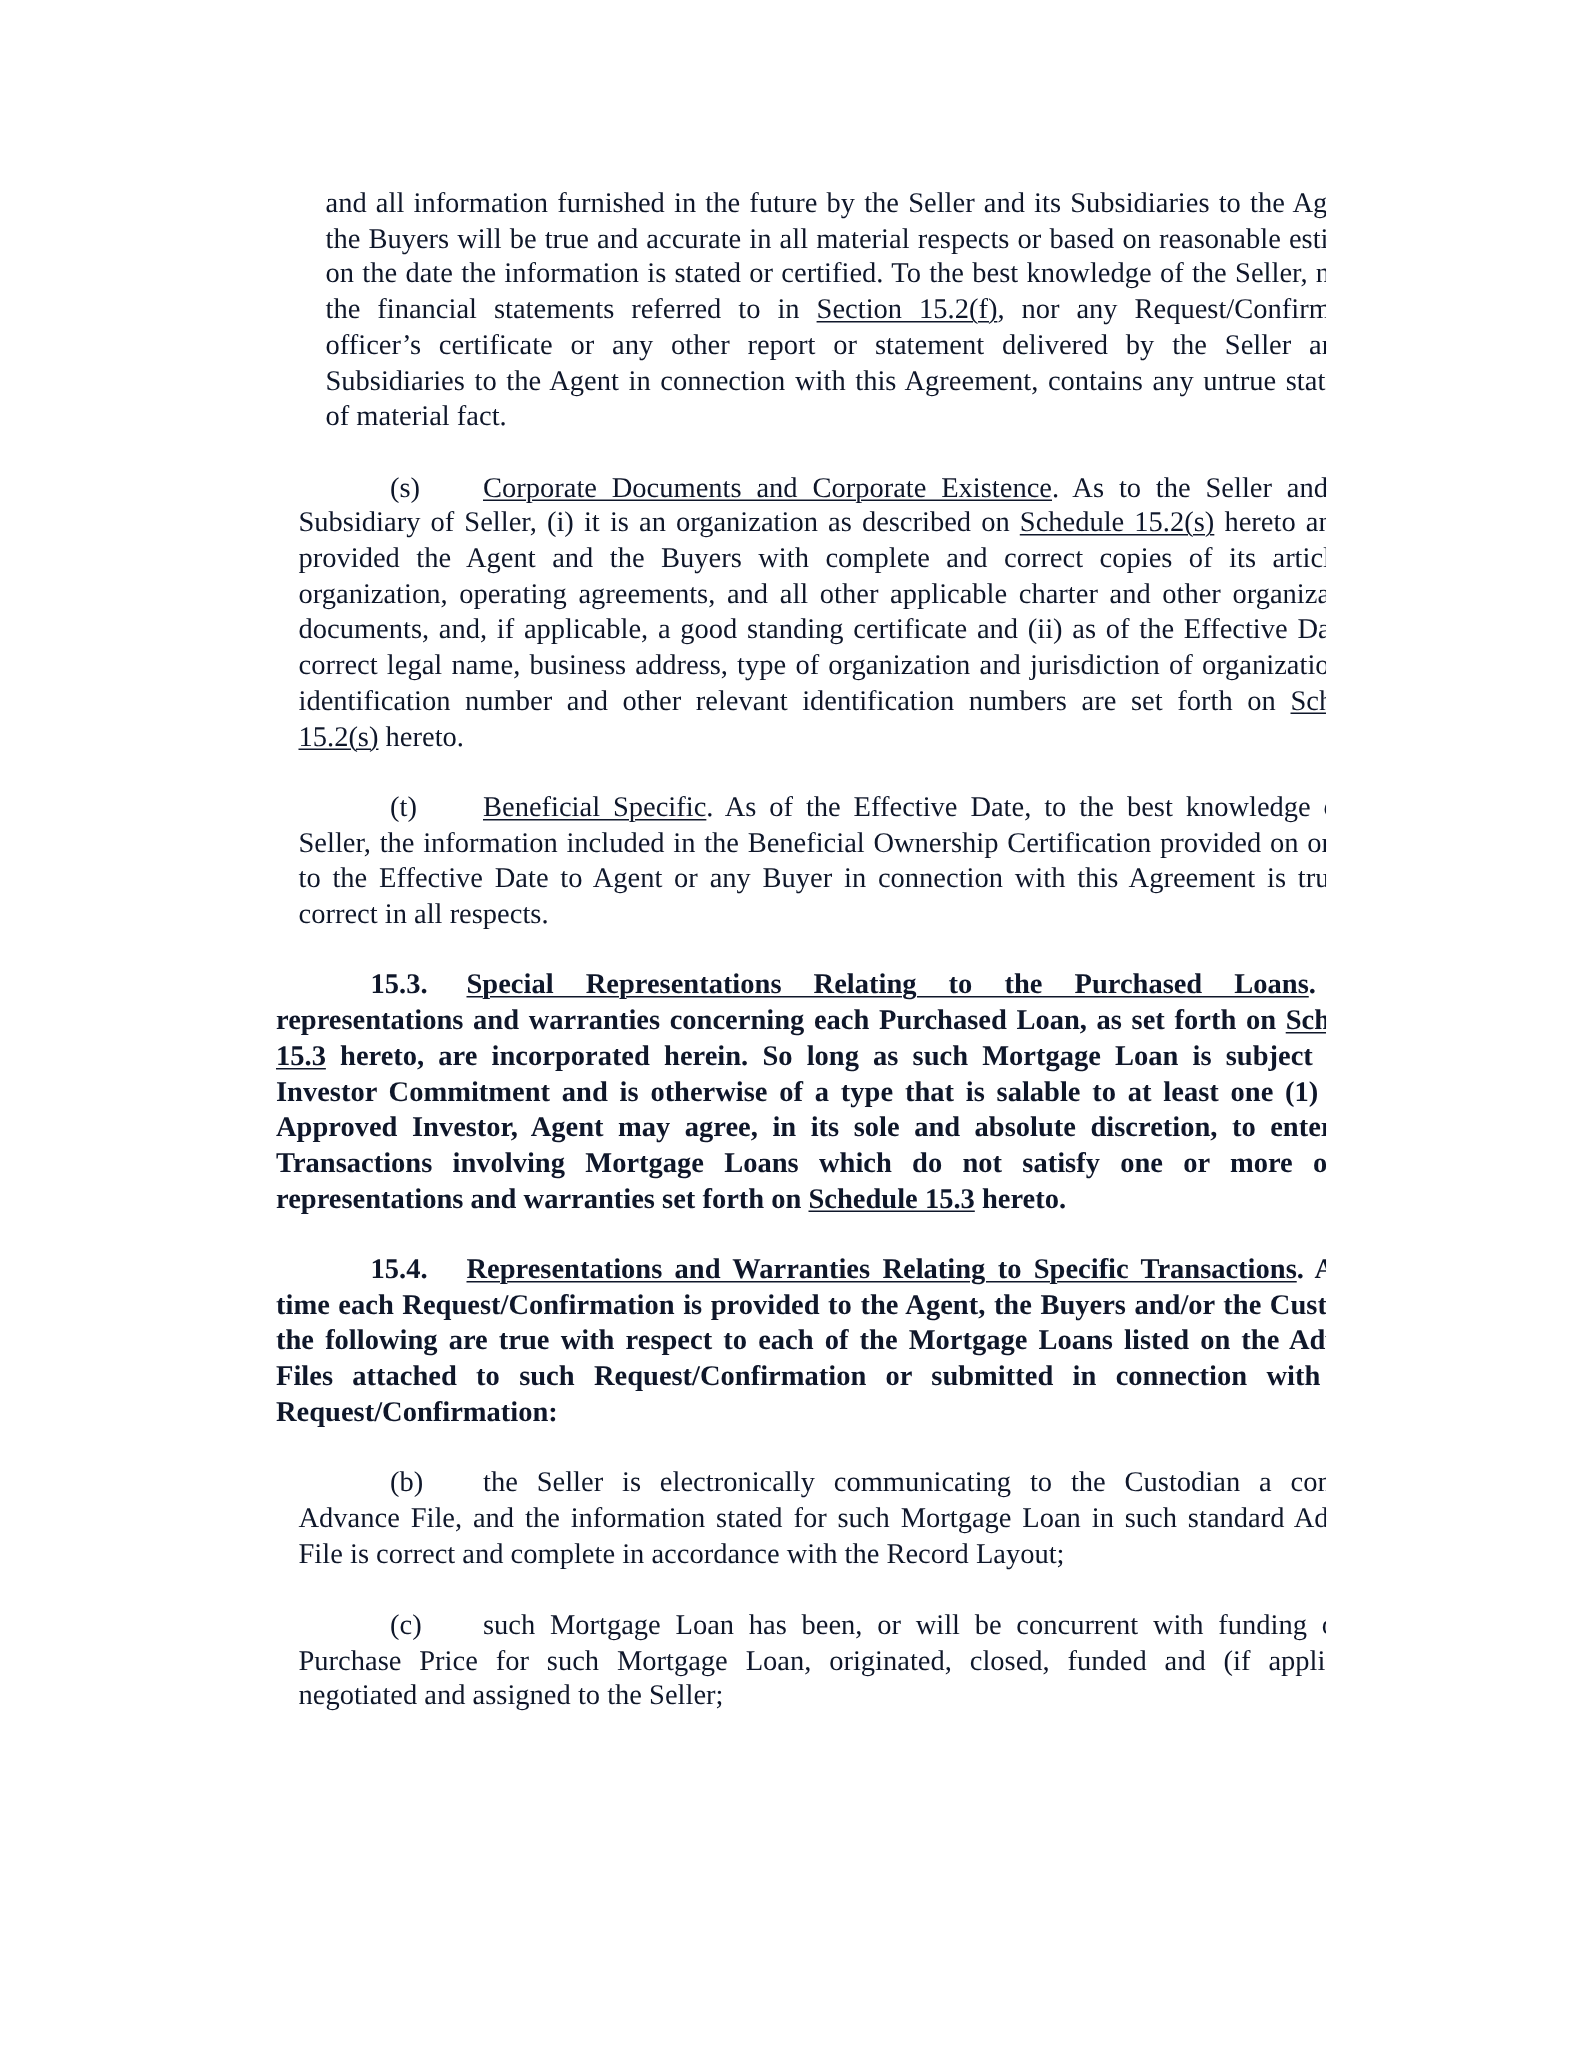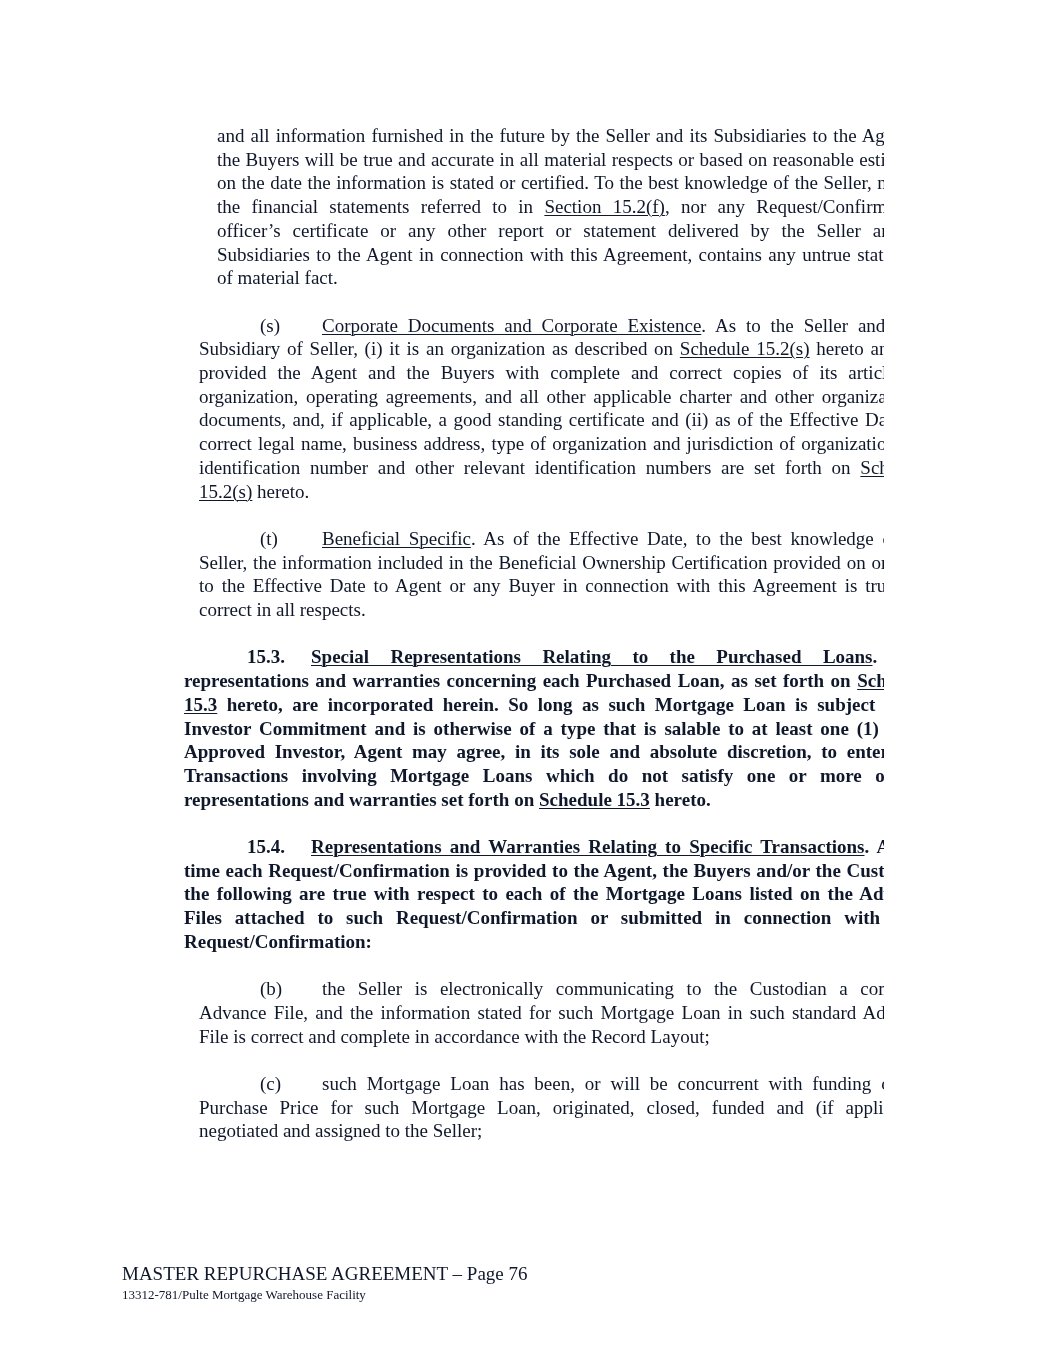--- a/index.html
+++ b/index.html
@@ -77,17 +77,13 @@
   <div class="content">
     <p class="para first sub"><span>and all information furnished in the future by the Seller and its Subsidiaries to the Agent or the Buyers will be true and accurate in all material respects or based on reasonable estimates on the date the information is stated or certified.  To the best knowledge of the Seller, neither the financial statements referred to in </span><span class="u">Section 15.2(f)</span><span>, nor any Request/Confirmation, officer’s certificate or any other report or statement delivered by the Seller and its Subsidiaries to the Agent in connection with this Agreement, contains any untrue statement of material fact.</span></p>
     <p class="para sub tabbed"><span class="marker">(s)</span><span class="u">Corporate Documents and Corporate Existence</span><span>.  As to the Seller and each Subsidiary of Seller, (i) it is an organization as described on </span><span class="u">Schedule 15.2(s)</span><span> hereto and has provided the Agent and the Buyers with complete and correct copies of its articles of organization, operating agreements, and all other applicable charter and other organizational documents, and, if applicable, a good standing certificate and (ii) as of the Effective Date, its correct legal name, business address, type of organization and jurisdiction of organization, tax identification number and other relevant identification numbers are set forth on </span><span class="u">Schedule 15.2(s)</span><span> hereto.</span></p>
     <p class="para sub tabbed"><span class="marker">(t)</span><span class="u">Beneficial Specific</span><span>.  As of the Effective Date, to the best knowledge of the Seller, the information included in the Beneficial Ownership Certification provided on or prior to the Effective Date to Agent or any Buyer in connection with this Agreement is true and correct in all respects.</span></p>
     <p class="para sect"><span class="marker">15.3.</span><span class="u">Special Representations Relating to the Purchased Loans</span><span>.  The representations and warranties concerning each Purchased Loan, as set forth on </span><span class="u">Schedule 15.3</span><span> hereto, are incorporated herein.  So long as such Mortgage Loan is subject to an Investor Commitment and is otherwise of a type that is salable to at least one (1) other Approved Investor, Agent may agree, in its sole and absolute discretion, to enter into Transactions involving Mortgage Loans which do not satisfy one or more of the representations and warranties set forth on </span><span class="u">Schedule 15.3</span><span> hereto.</span></p>
     <p class="para sect"><span class="marker">15.4.</span><span class="u">Representations and Warranties Relating to Specific Transactions</span><span>.  At the time each Request/Confirmation is provided to the Agent, the Buyers and/or the Custodian the following are true with respect to each of the Mortgage Loans listed on the Advance Files attached to such Request/Confirmation or submitted in connection with such Request/Confirmation:</span></p>
     <p class="para sub tabbed"><span class="marker">(b)</span><span>the Seller is electronically communicating to the Custodian a complete Advance File, and the information stated for such Mortgage Loan in such standard Advance File is correct and complete in accordance with the Record Layout;</span></p>
     <p class="para sub tabbed"><span class="marker">(c)</span><span>such Mortgage Loan has been, or will be concurrent with funding of the Purchase Price for such Mortgage Loan, originated, closed, funded and (if applicable) negotiated and assigned to the Seller;</span></p>
   </div>
 
-  <div class="footer">
-    <div class="footer-title">MASTER REPURCHASE AGREEMENT – Page 76</div>
-    <div class="footer-ref">13312-781/Pulte Mortgage Warehouse Facility</div>
-  </div>
 </div>
 
 </body></html>

